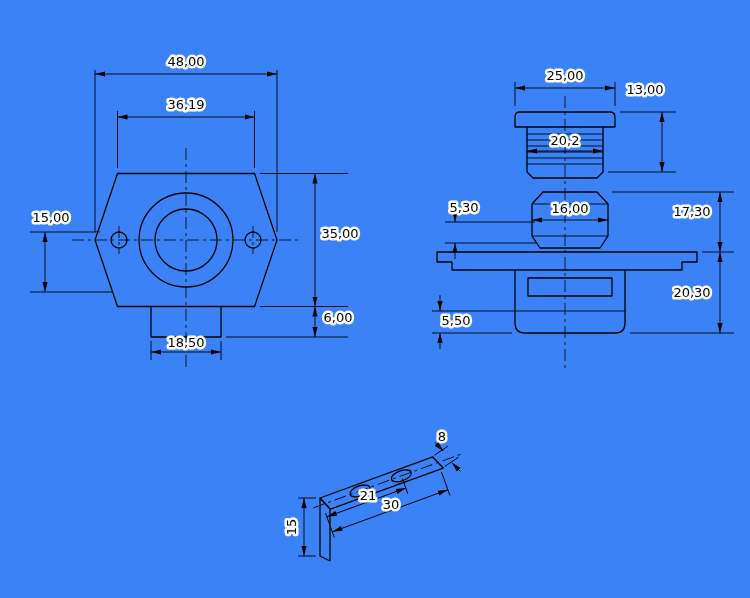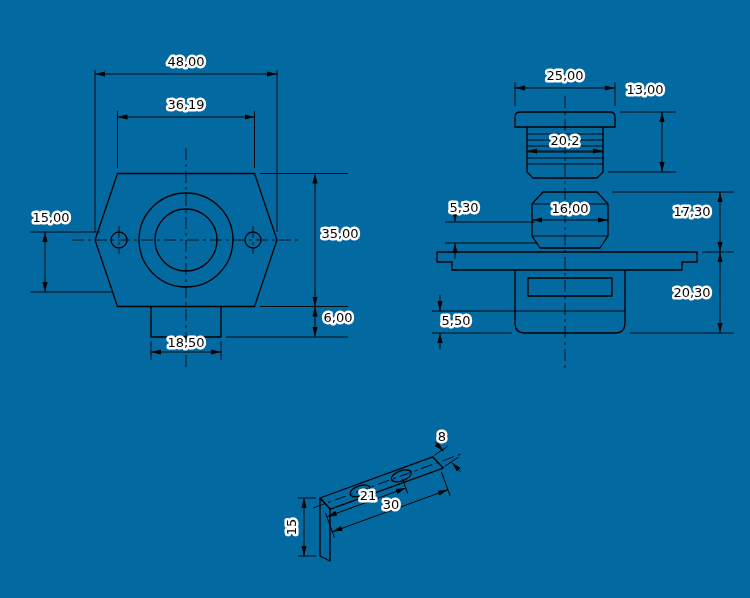--- a/index.html
+++ b/index.html
@@ -1,16 +1,16 @@
 <!DOCTYPE html>
 <html><head>
 <meta charset="utf-8">
 <style>
   html,body{margin:0;padding:0;background:#ffffff;}
-  .canvas{width:750px;height:598px;background:#0369a1;overflow:hidden;}
+  .canvas{width:750px;height:598px;background:#3b82f6;overflow:hidden;}
   svg{display:block;}
   .o{stroke:#000;stroke-width:1.3;fill:none;stroke-linejoin:round;}
   .ext{stroke:#000;stroke-width:0.9;fill:none;}
   .dl{stroke:#000;stroke-width:0.9;fill:none;marker-start:url(#mS);marker-end:url(#mE);}
   .de{stroke:#000;stroke-width:0.9;fill:none;marker-end:url(#mE);}
   .cl{stroke:#000;stroke-width:0.8;fill:none;stroke-dasharray:12 4 3 4;}
   .thin{stroke:#000;stroke-width:0.9;fill:none;}
   text.dim{font-family:"DejaVu Sans",sans-serif;font-size:13px;fill:#000;
     paint-order:stroke;stroke:#fff;stroke-width:5px;stroke-linejoin:round;
     text-anchor:middle;}

